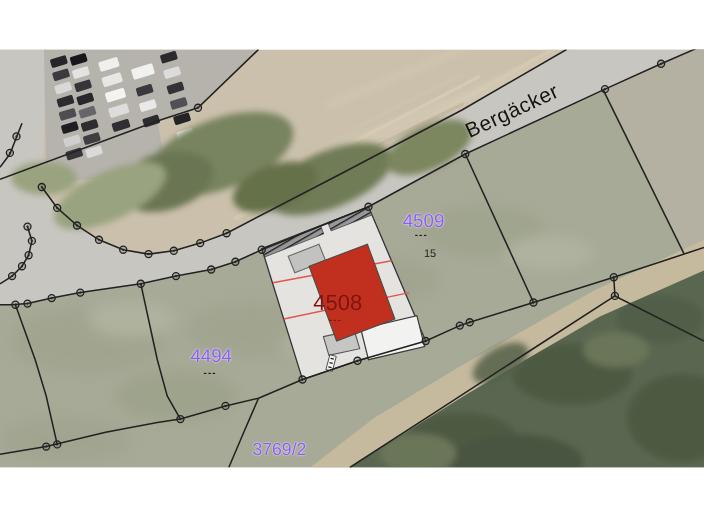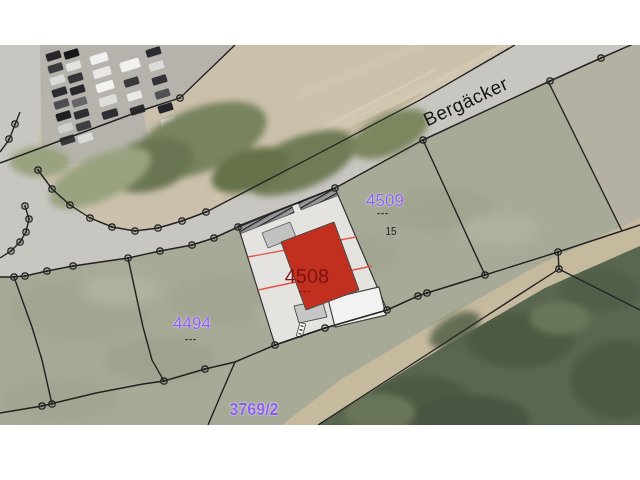--- a/index.html
+++ b/index.html
@@ -267,18 +267,18 @@
 
 <div class="street-lbl" style="left:466px;top:102px;">Bergäcker</div>
 
 <div class="plbl" style="left:385px;top:201px;">4509</div>
 <div class="marks" style="left:383px;top:213px;">---</div>
 <div class="housenum" style="left:391px;top:219px;margin-top:12px;">15</div>
 
 <div class="plbl" style="left:192px;top:324px;">4494</div>
 <div class="marks" style="left:191px;top:339px;">---</div>
 
-<div class="plbl lbl-3769" style="left:254px;top:410px;font-weight:bold;">3769/2</div>
+<div class="plbl lbl-3769" style="left:254px;top:410px;">3769/2</div>
 
 <div class="plbl lbl-4508" style="left:307px;top:276px;">4508</div>
 <div class="marks marks-4508" style="left:305px;top:291px;">---</div>
 
 </div>
 
 </body></html>

